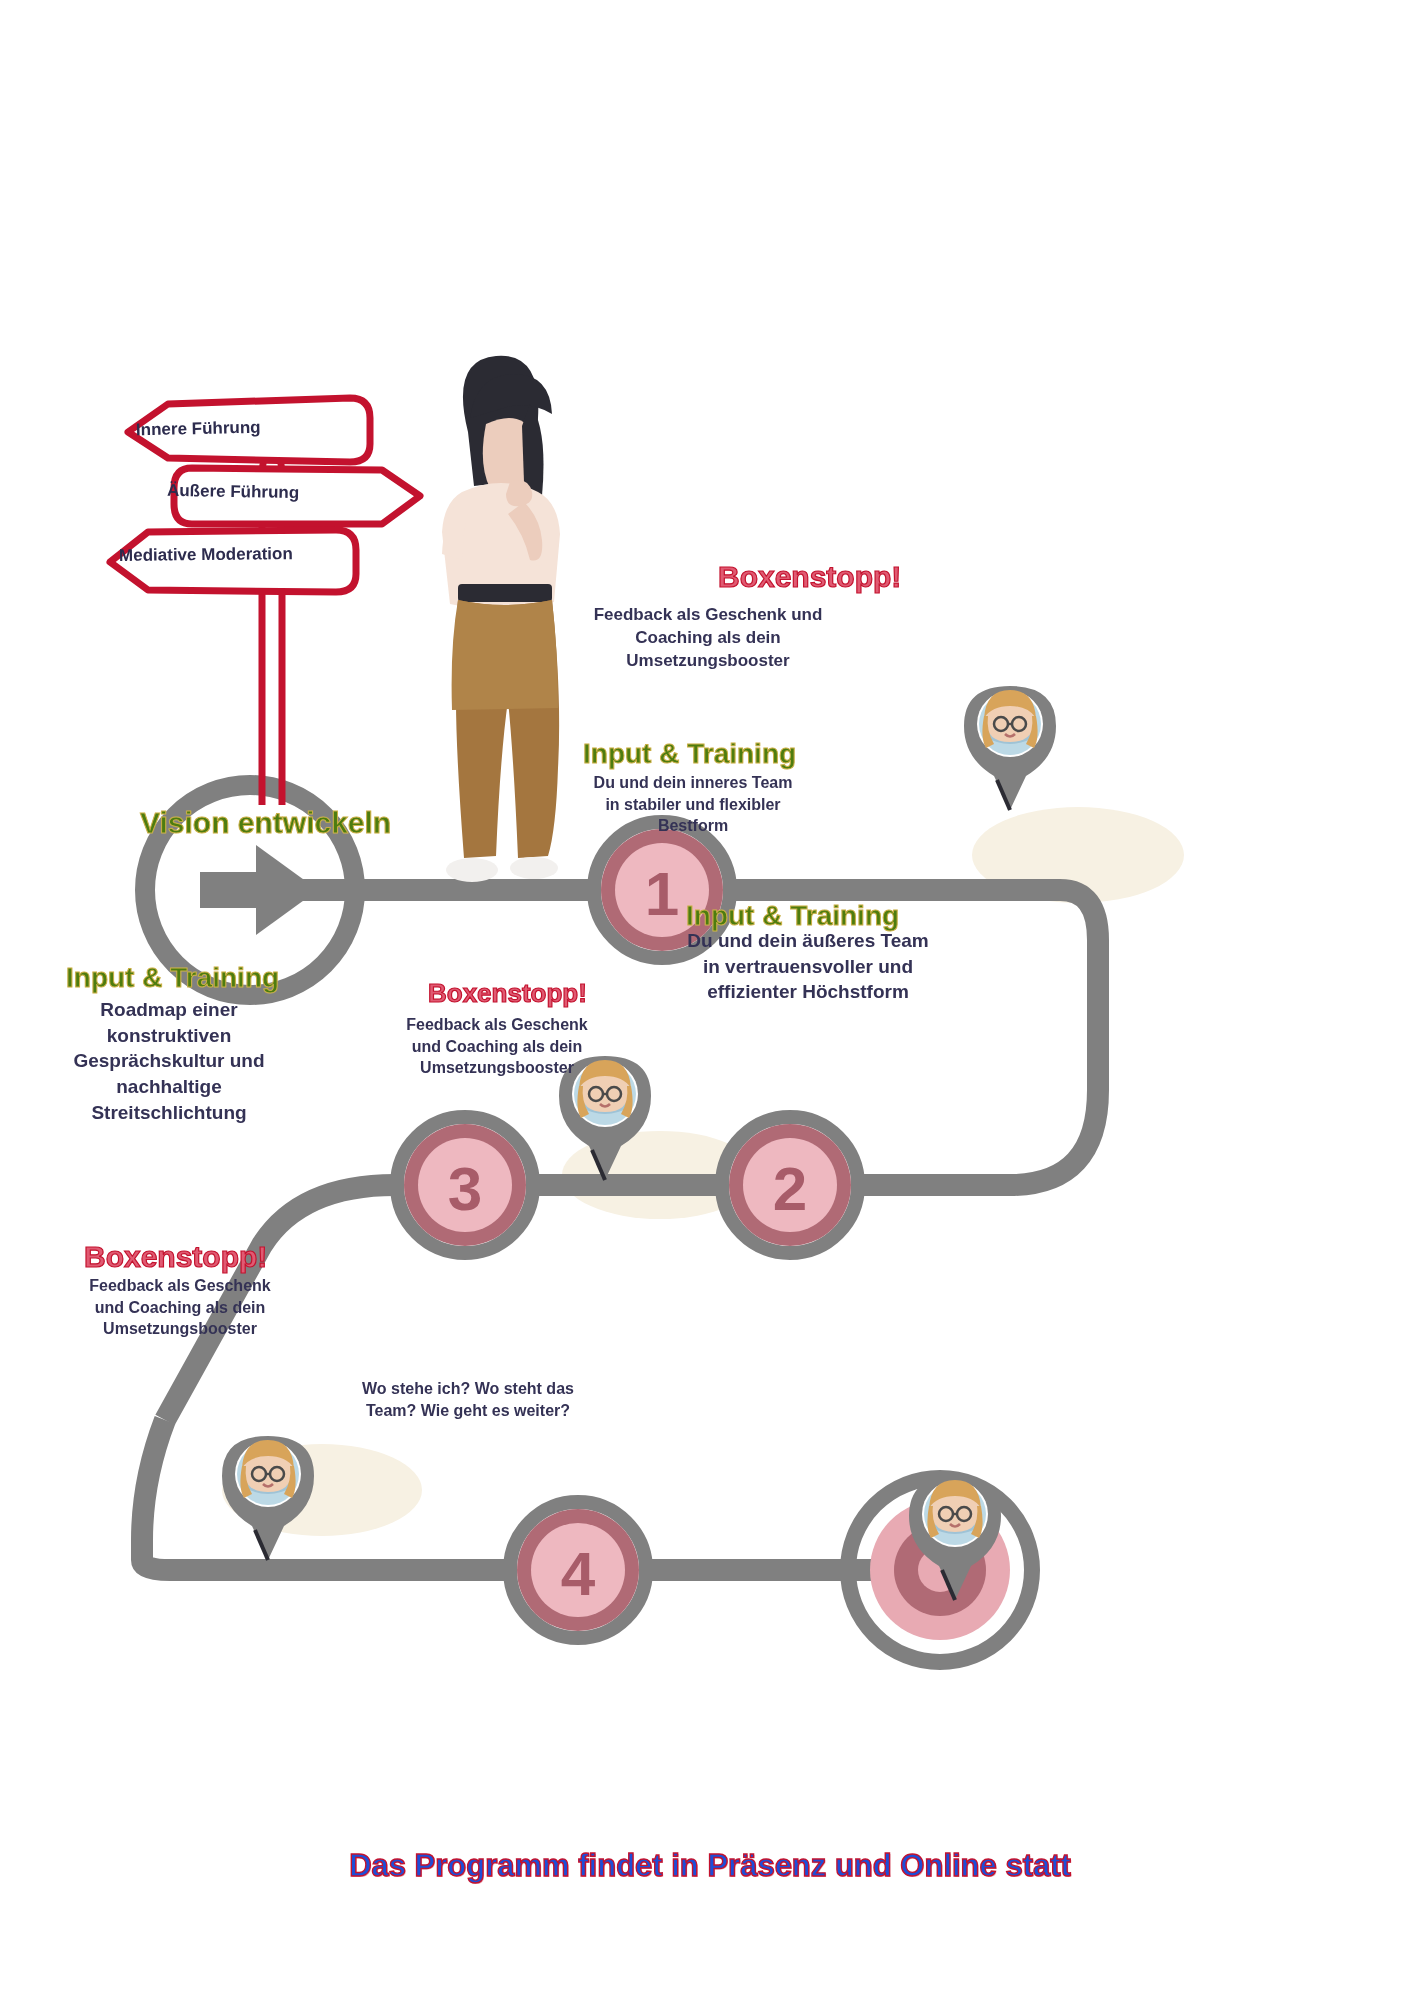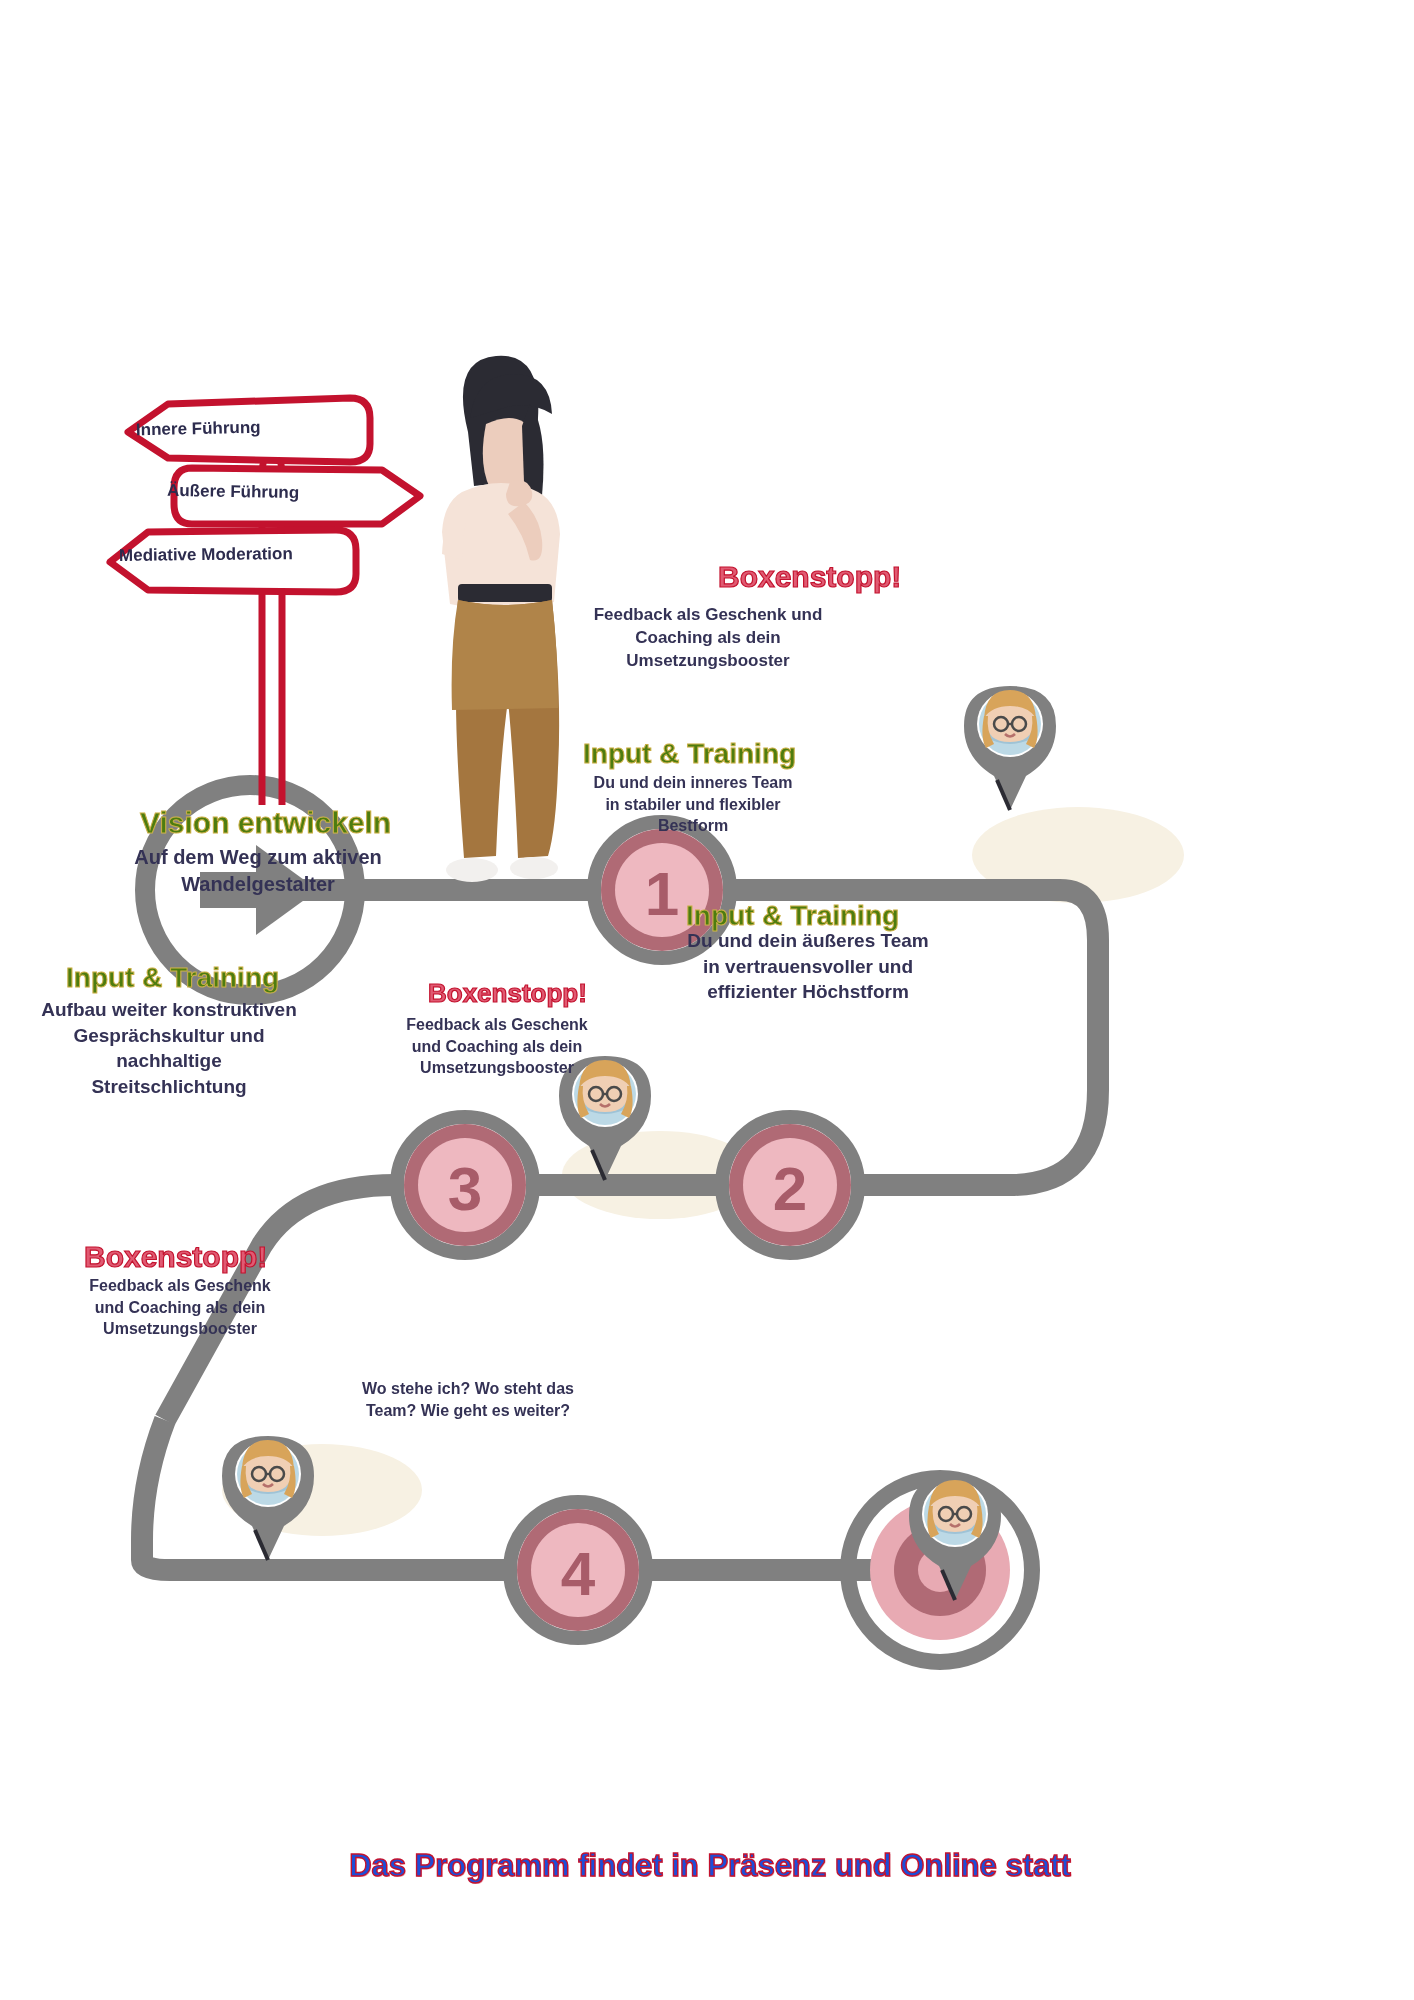--- a/index.html
+++ b/index.html
@@ -276,30 +276,29 @@
   </svg>
 
   <div class="sign-label" id="sign-1-label">Innere Führung</div>
   <div class="sign-label" id="sign-2-label">Äußere Führung</div>
   <div class="sign-label" id="sign-3-label">Mediative Moderation</div>
 
   <div class="blk hdr-red" id="boxenstopp-1-title">Boxenstopp!</div>
   <div class="blk body-navy" id="boxenstopp-1-body">Feedback als Geschenk und Coaching als dein Umsetzungsbooster</div>
 
   <div class="blk hdr-gold" id="vision-title">Vision entwickeln</div>
-  <div class="blk body-navy" id="vision-body">Auf dem Weg zum aktiven Wandelgestalter</div>
 
   <div class="blk hdr-gold" id="s1-title">Input &amp; Training</div>
   <div class="blk body-navy" id="s1-body">Du und dein inneres Team in stabiler und flexibler Bestform</div>
 
   <div class="blk hdr-gold" id="s2-title">Input &amp; Training</div>
   <div class="blk body-navy" id="s2-body">Du und dein äußeres Team in vertrauensvoller und effizienter Höchstform</div>
 
   <div class="blk hdr-gold" id="s3-title">Input &amp; Training</div>
-  <div class="blk body-navy" id="s3-body">Aufbau weiter konstruktiven Gesprächskultur und nachhaltige Streitschlichtung</div>
+  <div class="blk body-navy" id="s3-body">Roadmap einer konstruktiven Gesprächskultur und nachhaltige Streitschlichtung</div>
 
   <div class="blk hdr-red" id="boxenstopp-2-title">Boxenstopp!</div>
   <div class="blk body-navy" id="boxenstopp-2-body">Feedback als Geschenk und Coaching als dein Umsetzungsbooster</div>
 
   <div class="blk hdr-red" id="boxenstopp-3-title">Boxenstopp!</div>
   <div class="blk body-navy" id="boxenstopp-3-body">Feedback als Geschenk und Coaching als dein Umsetzungsbooster</div>
 
   <div class="blk body-navy" id="s4-body">Wo stehe ich? Wo steht das Team? Wie geht es weiter?</div>
 
 

